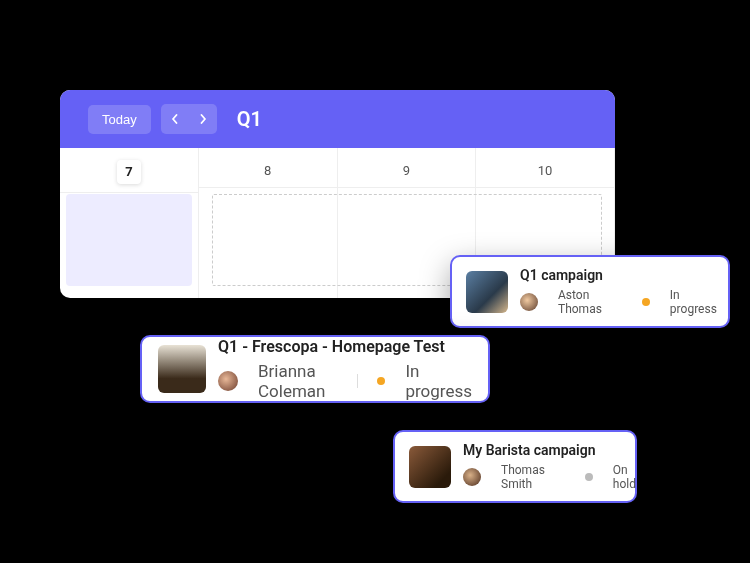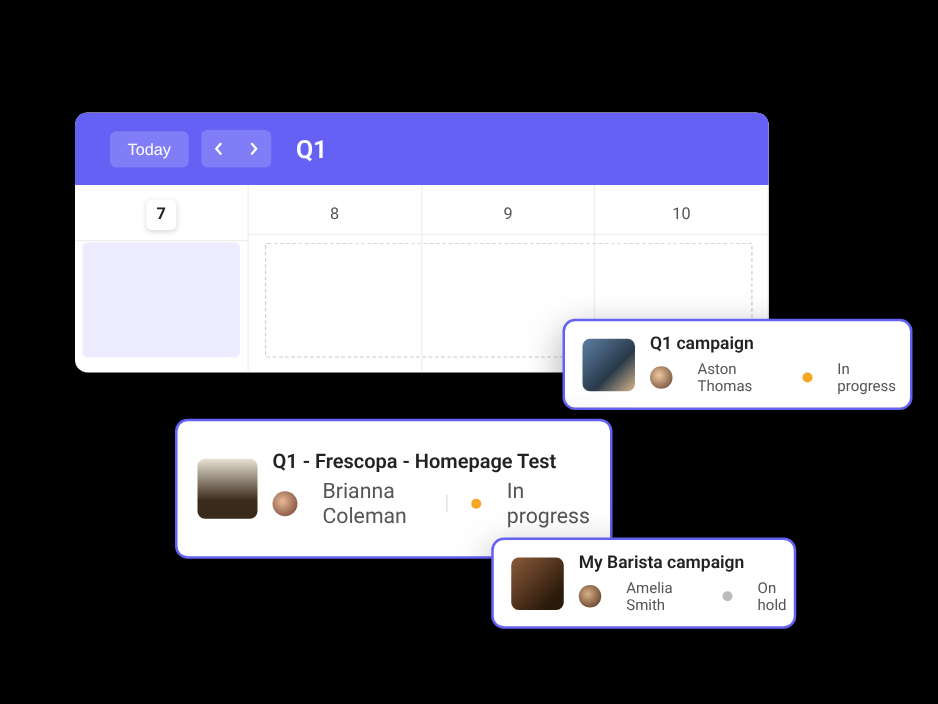--- a/index.html
+++ b/index.html
@@ -179,21 +179,21 @@
       width: 8px;
       height: 8px;
       border-radius: 50%;
       flex-shrink: 0;
     }
     .dot.progress { background: #f5a623; }
     .dot.hold { background: #bbb; }
 
     
     .card1 { top: 255px; left: 430px; width: 280px; margin-left: 20px; }
-    .card2 { top: 335px; left: 140px; width: 350px; padding: 22px 16px; }
+    .card2 { top: 335px; left: 140px; width: 350px; padding: 0 16px; }
     .card2 .thumb { width: 48px; height: 48px; }
     .card2 .card-title { font-size: 16px; }
     .card2 .meta { font-size: 17px; }
     .card2 .avatar { width: 20px; height: 20px; }
     .card3 { top: 430px; left: 393px; width: 244px; }
 
     
     .thumb.t1 { background: linear-gradient(135deg,#5b7fa3 0%,#2a3a4a 60%,#d6b78c 100%); }
     .thumb.t2 { background: linear-gradient(180deg,#e8e2d5 0%,#3a2a1a 70%); }
     .thumb.t3 { background: linear-gradient(135deg,#8a5a3a 0%,#2a1a0a 80%); }
@@ -277,19 +277,19 @@
     </div>
   </div>
 </div>
 
 <div class="card card3">
   <div class="thumb t3"></div>
   <div class="card-body">
     <div class="card-title">My Barista campaign</div>
     <div class="meta">
       <div class="avatar a3"></div>
-      <span>Amelia Smith</span>
+      <span>Thomas Smith</span>
       <span class="div"></span>
       <span class="dot hold"></span>
       <span>On hold</span>
     </div>
   </div>
 </div>
 
 </body></html>

